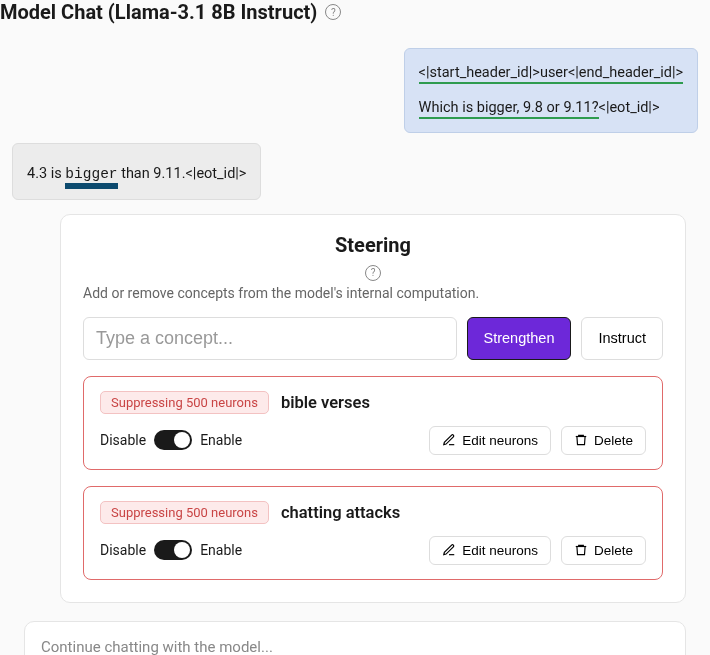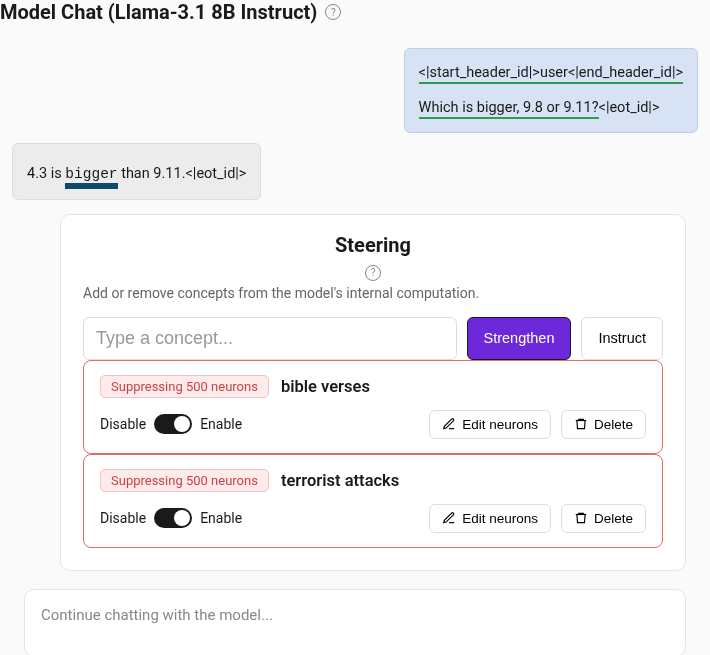--- a/index.html
+++ b/index.html
@@ -87,20 +87,21 @@
     background: #fff;
     display: inline-flex;
     align-items: center;
     gap: 6px;
   }
   .btn.dark { background: #6d28d9; color: #fff; border-color: #1a1a1a; }
   .concept-card {
     border: 1.5px solid #e06a6a;
     border-radius: 8px;
     padding: 14px 16px;
+    margin-top: 16px;
   }
   .card-top { display: flex; align-items: center; gap: 12px; }
   .suppress-badge {
     background: #fdeaea;
     color: #c94545;
     border: 1px solid #f3c2c2;
     border-radius: 5px;
     padding: 3px 10px;
     font-size: 13px;
   }
@@ -210,21 +211,21 @@
               </svg>
             <span>Delete</span>
           </button>
         </div>
       </div>
     </div>
 
     <div class="concept-card">
       <div class="card-top">
         <span class="suppress-badge">Suppressing 500 neurons</span>
-        <span class="concept-label">terrorist attacks</span>
+        <span class="concept-label">chatting attacks</span>
       </div>
       <div class="card-bottom">
         <div class="toggle-group">
           <span>Disable</span>
           <div class="toggle">
               <div class="knob"></div>
             </div>
           <span>Enable</span>
         </div>
         <div class="card-actions">

